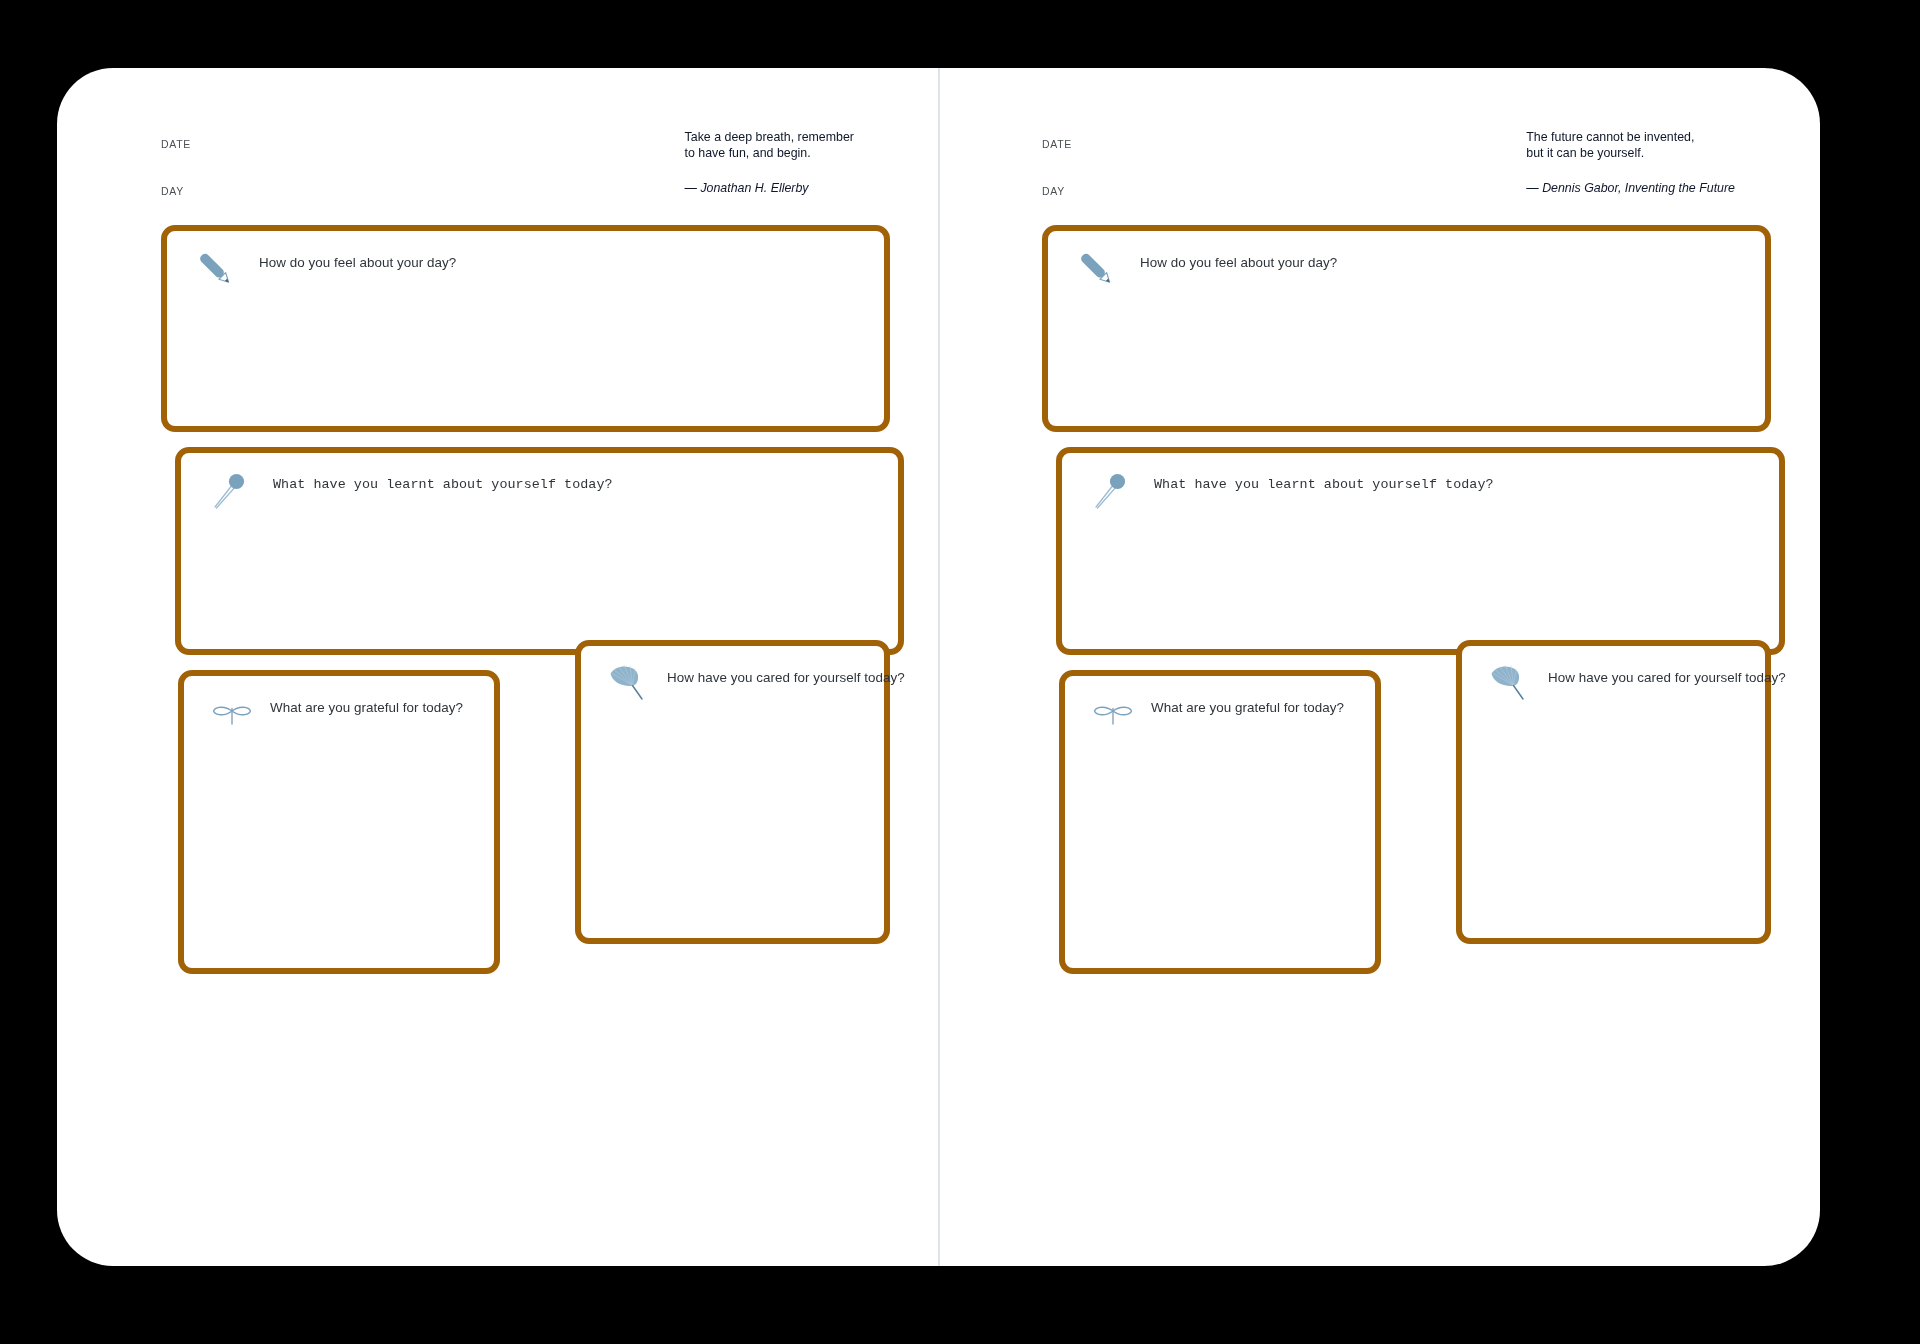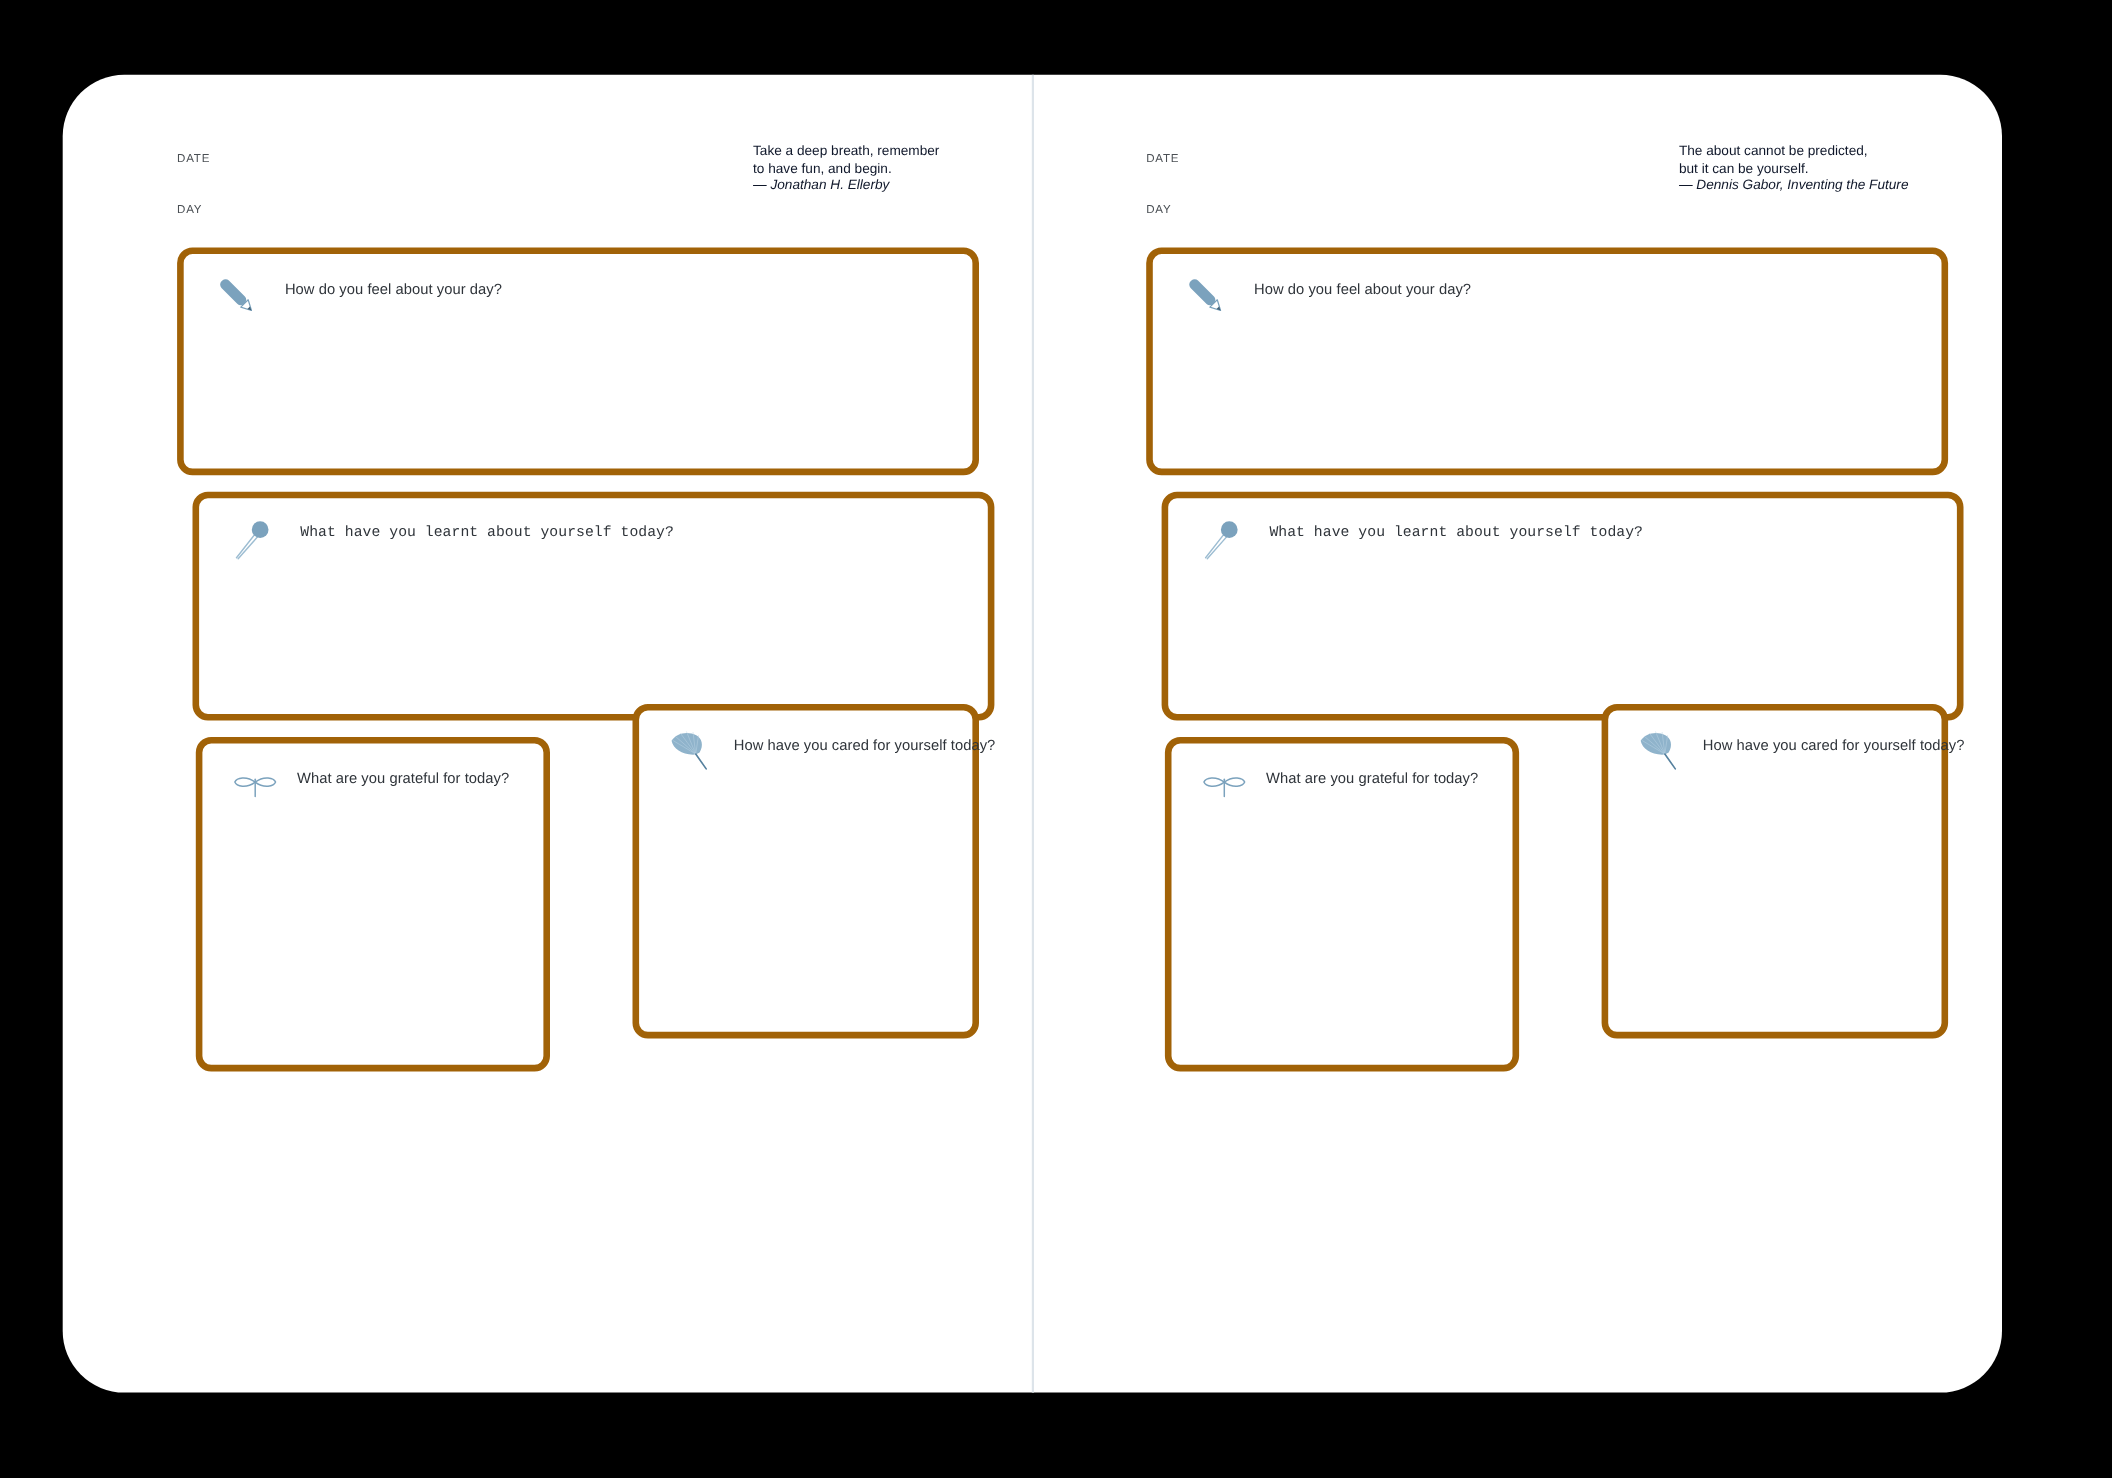--- a/index.html
+++ b/index.html
@@ -67,21 +67,21 @@
     position: absolute;
     right: 36px;
     top: 62px;
     text-align: left;
     font-size: 12.4px;
     line-height: 15.6px;
     color: #0f172a;
     white-space: nowrap;
   }
   .quote-line { display: block; }
-  .quote-attr { display: block; font-style: italic; }
+  .quote-attr { display: block; font-style: italic; margin-top: 20px; }
 
   
   .card {
     position: absolute;
     background: #ffffff;
     border: 6px solid #a16207;
     border-radius: 14px;
   }
 
   .card-head {
@@ -205,21 +205,21 @@
   <div class="spine"></div>
 
   <div class="page">
     <div class="page-inner">
 
       <div class="header">
         <div class="field-label field-date">DATE</div>
         <div class="field-label field-day">DAY</div>
 
         <div class="quote">
-          <span class="quote-line">The about cannot be predicted,</span>
+          <span class="quote-line">The future cannot be invented,</span>
           <span class="quote-line">but it can be yourself.</span>
           <span class="quote-attr">— Dennis Gabor, Inventing the Future</span>
         </div>
       </div>
 
       <div class="card card-feel">
         <div class="card-head">
           <span class="card-icon">
             <svg viewBox="0 0 52 52">
               <g transform="rotate(-45 26 26)">

